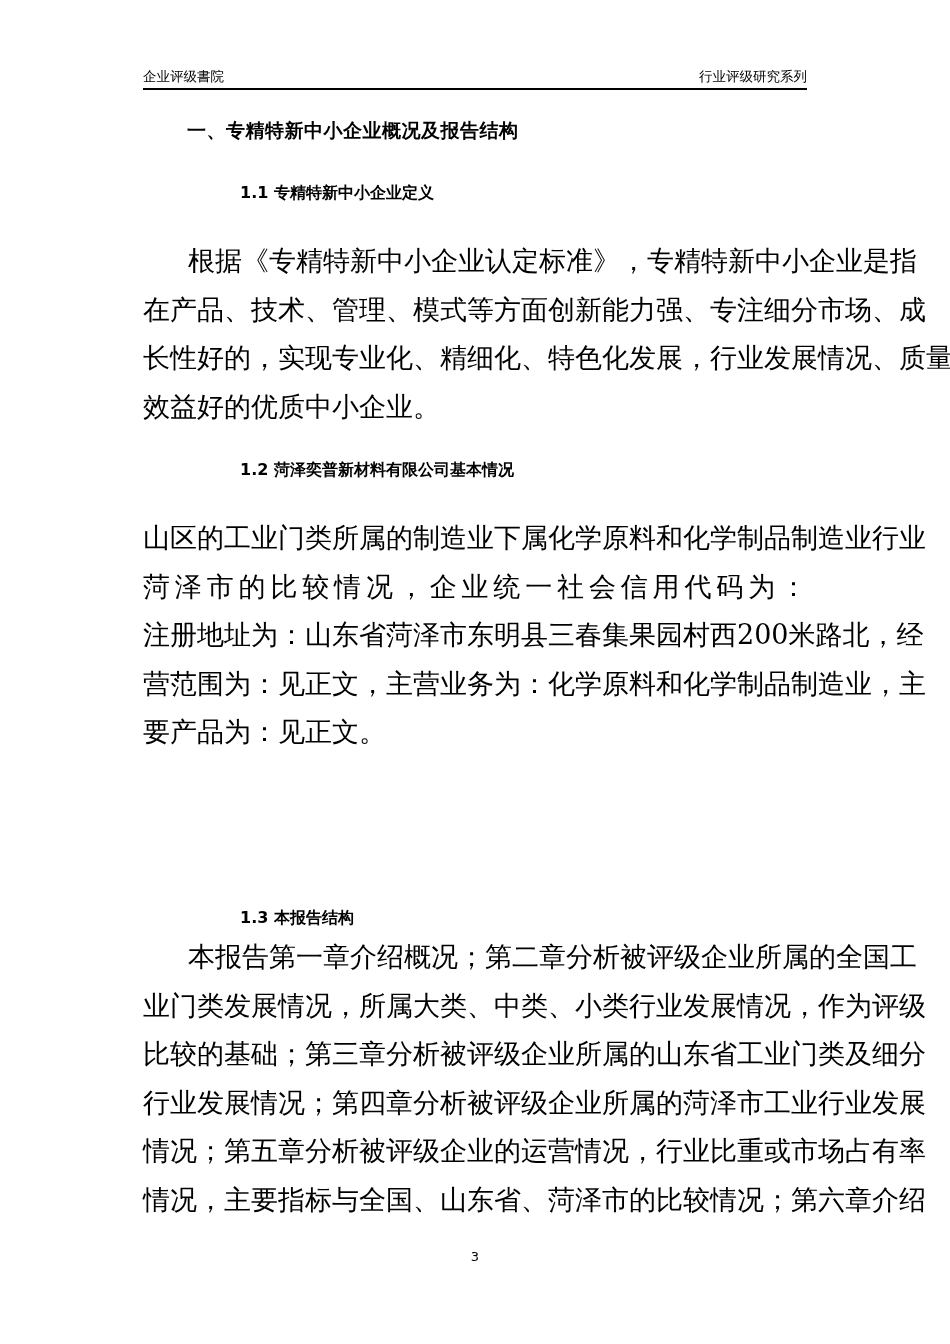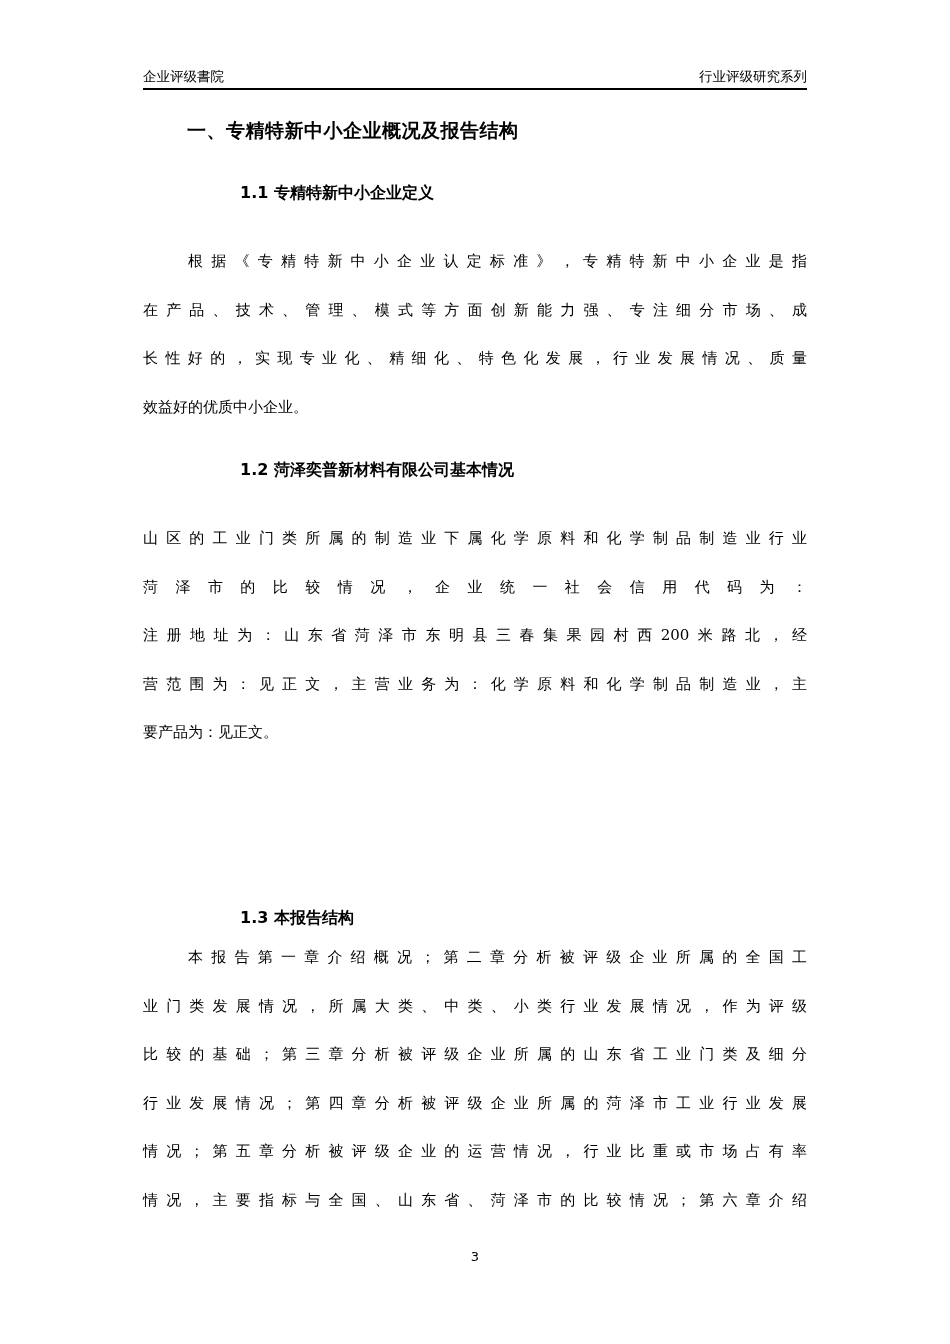--- a/index.html
+++ b/index.html
@@ -8,21 +8,21 @@
   .header { position: absolute; left: 143px; top: 66px; width: 664px; height: 22px;
             border-bottom: 2px solid #000; }
   .header span { font-family: "DejaVu Sans", "Liberation Sans", sans-serif; font-size: 13.5px;
                  position: absolute; top: 2px; }
   .header .left { left: 0; }
   .header .right { right: 0; }
   .h1 { position: absolute; left: 187px; top: 118px; font-size: 19px; font-weight: bold;
         font-family: "DejaVu Sans", "Liberation Sans", sans-serif; letter-spacing: 0.5px; }
   .h2 { position: absolute; left: 192px; font-size: 16px; font-weight: bold;
         font-family: "DejaVu Sans", "Liberation Sans", sans-serif; margin-left: 48px; }
-  .para { position: absolute; left: 143px; width: 664px; font-size: 15px; line-height: 48.5px;
+  .para { position: absolute; left: 143px; width: 664px; font-size: 27px; line-height: 48.5px;
           text-align: justify; text-indent: 2em; }
   .para .line { display: block; text-indent: 0; white-space: nowrap; text-align-last: justify; }
   .para .line.first { padding-left: 45px; }
   .para .line.last { text-align-last: left; }
   .page-num { position: absolute; left: 0; width: 950px; top: 1249px; text-align: center;
               font-family: "DejaVu Sans", "Liberation Sans", sans-serif; font-size: 13px; }
 </style>
 </head>
 <body>
 

